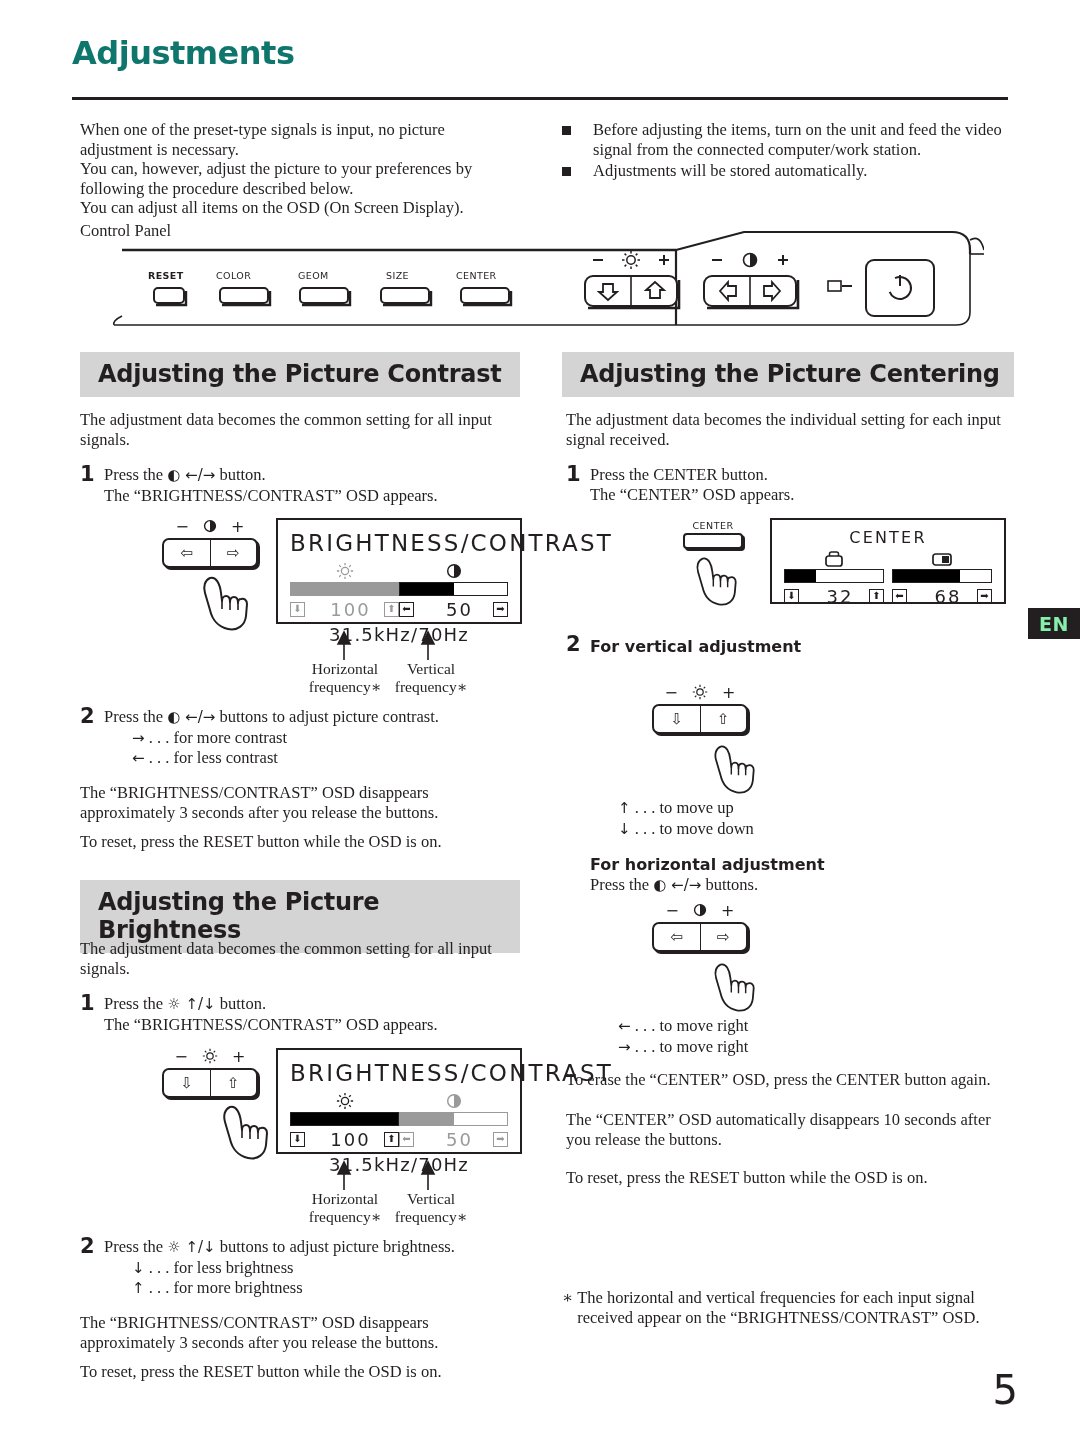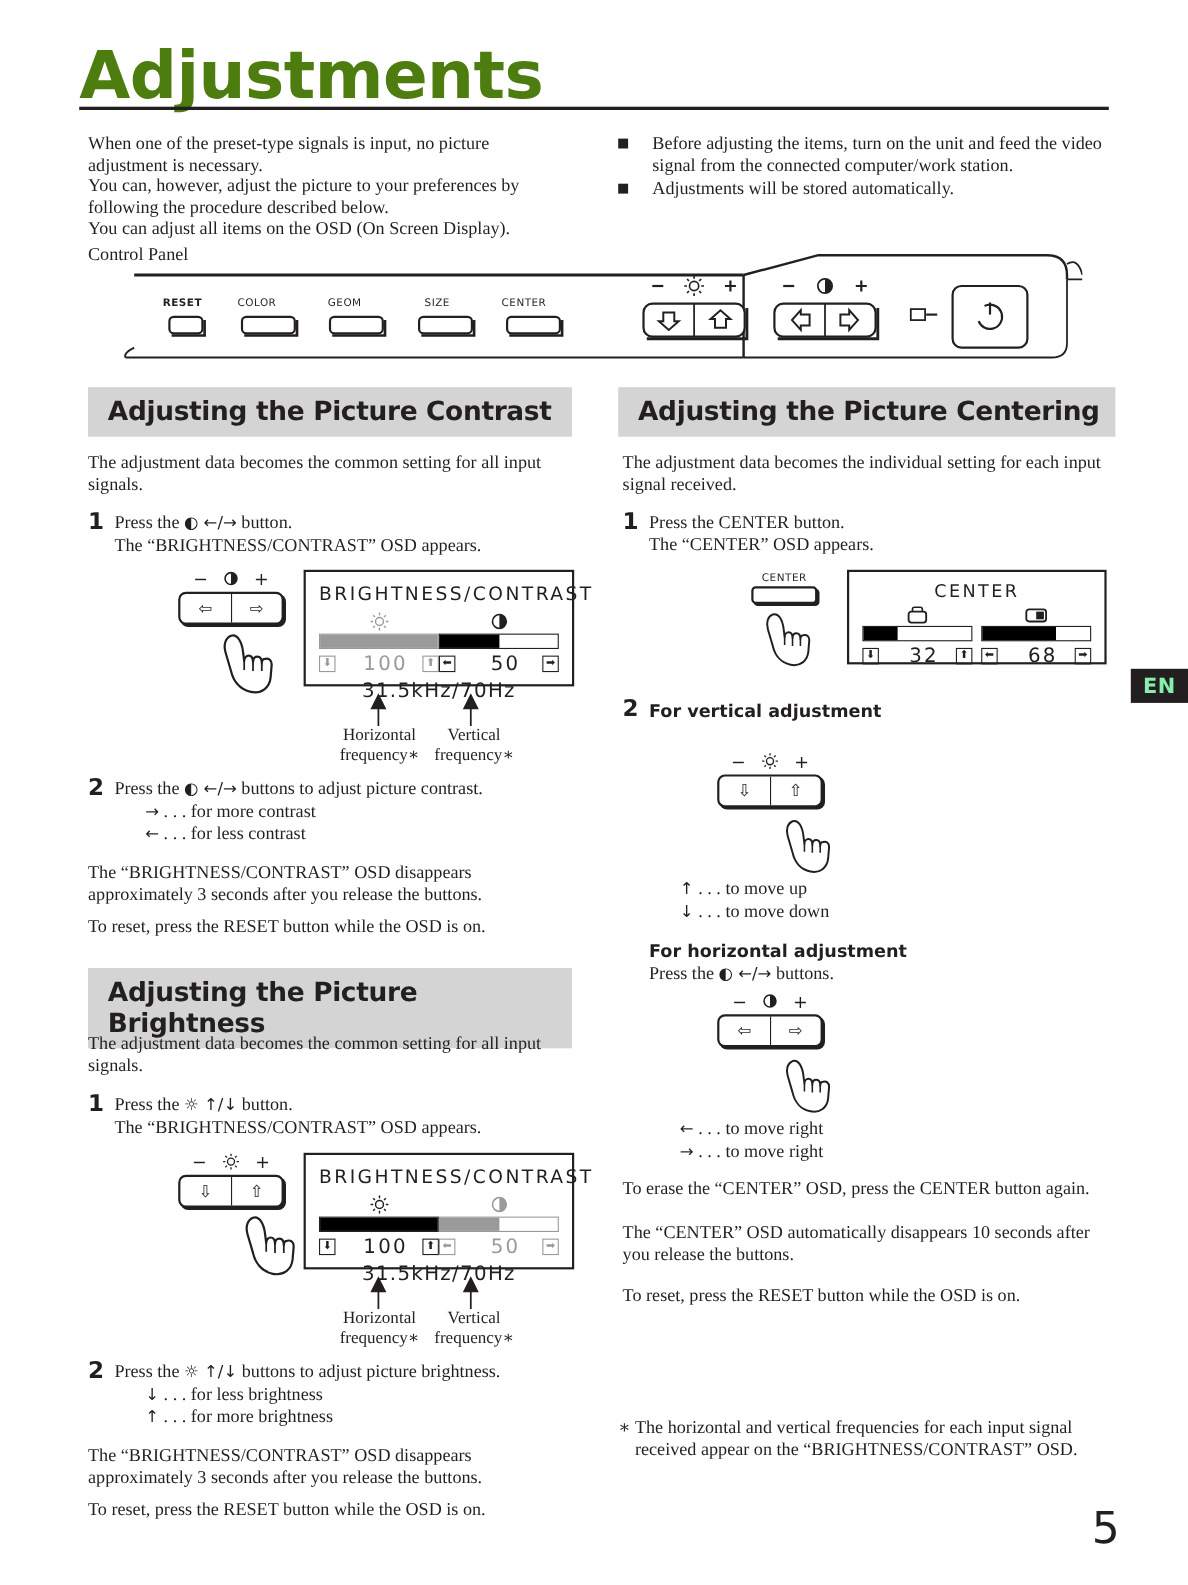--- a/index.html
+++ b/index.html
@@ -20,23 +20,23 @@
     inset: 0;
   }
 
   
   .page-title {
     position: absolute;
     left: 72px;
     top: 34px;
     font-family: "DejaVu Sans", sans-serif;
     font-weight: bold;
-    font-size: 60px;
+    font-size: 32px;
     letter-spacing: -0.5px;
-    color: #4d7c0f;
+    color: #0f766e;
   }
   .title-rule {
     position: absolute;
     left: 72px;
     top: 97px;
     width: 936px;
     height: 3px;
     background: #231f20;
   }
 
@@ -136,21 +136,21 @@
   
   .osd {
     position: absolute;
     border: 2px solid #231f20;
     background: #ffffff;
     box-sizing: border-box;
   }
   .osd-title {
     text-align: center;
     font-family: "DejaVu Sans", sans-serif;
-    font-size: 17px;
+    font-size: 23px;
     letter-spacing: 2.2px;
     color: #231f20;
   }
   .osd-freq {
     text-align: center;
     font-family: "DejaVu Sans", sans-serif;
     font-size: 18px;
     letter-spacing: 1.2px;
     color: #231f20;
   }

